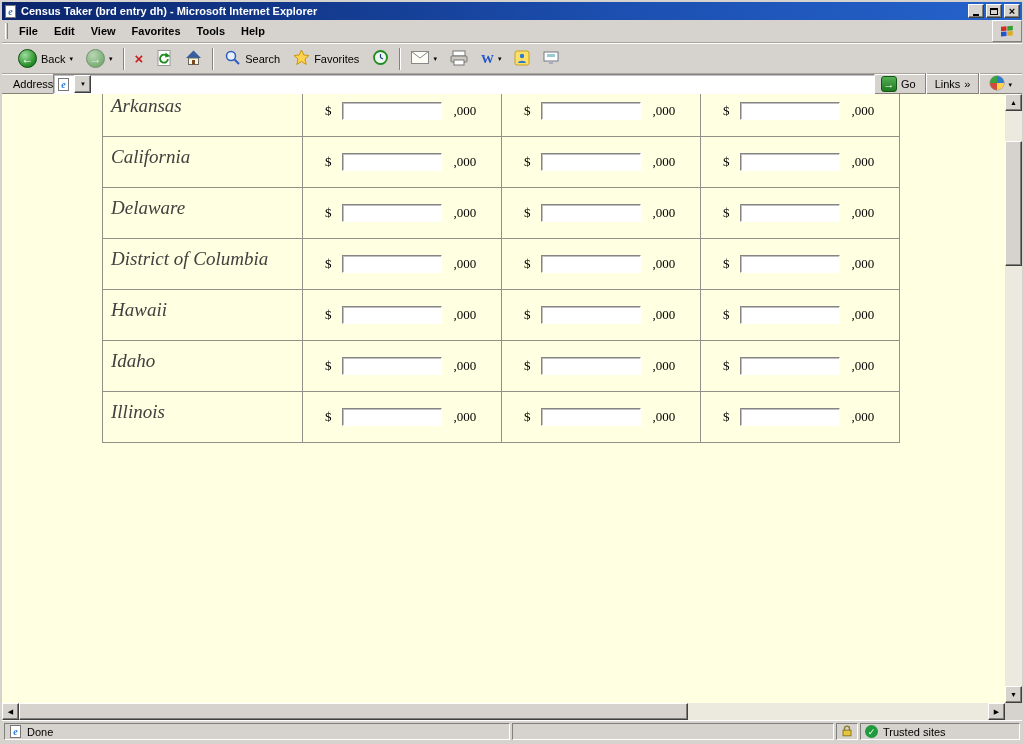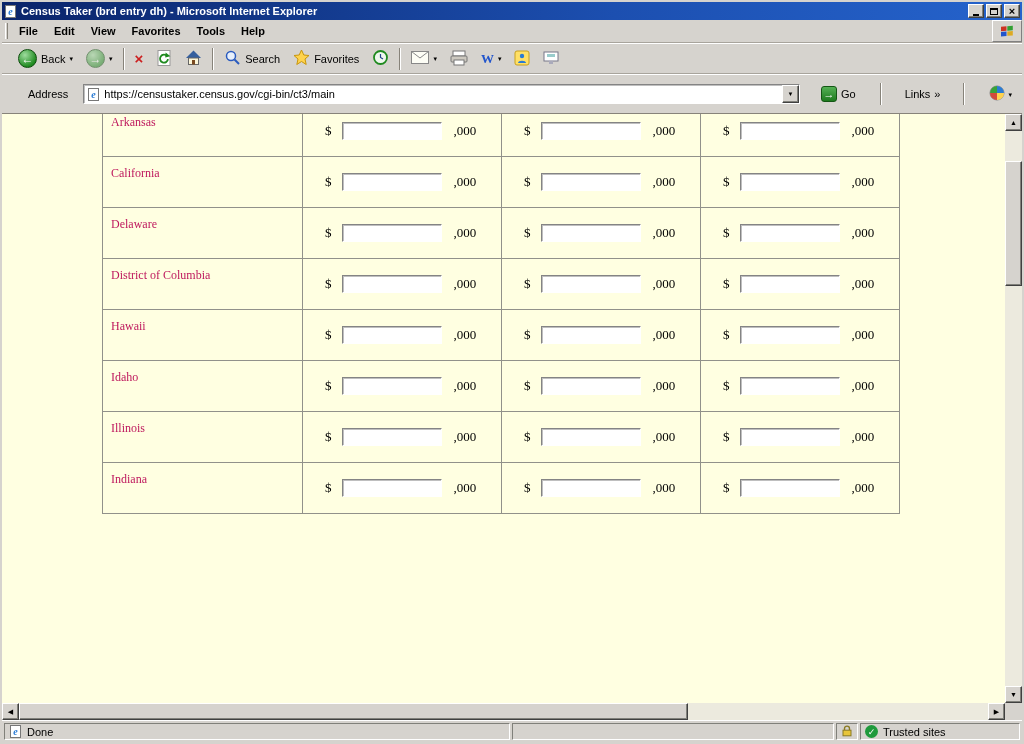--- a/index.html
+++ b/index.html
@@ -42,21 +42,21 @@
   .nav-circle { width:19px; height:19px; border-radius:50%; flex:none;
                 background:radial-gradient(circle at 35% 30%, #9edc9e, #1f8a1f 72%);
                 border:1px solid #0b4d0b; color:#fff; display:flex; align-items:center;
                 justify-content:center; font-size:12px; font-weight:bold; }
   .disabled-circle { opacity:.5; }
   .dd { font-size:7px; line-height:1; }
   .stop-x { color:#cc2020; font-size:15px; font-weight:bold; line-height:1; }
   .w-icon { color:#2255cc; font-weight:bold; font-size:13px; font-family:"Liberation Serif", serif; }
 
   
-  .addressbar { height:40px; flex:none; display:flex; align-items:center; gap:15px;
+  .addressbar { height:20px; flex:none; display:flex; align-items:center; gap:0;
                 padding:1px 4px; border-top:1px solid #fff; border-bottom:1px solid #87837a; }
   .addr-field { flex:1; height:20px; background:#fff; display:flex; align-items:center; gap:4px;
                 padding-left:3px; border:1px solid; border-color:#848484 #fff #fff #848484;
                 box-shadow:inset 1px 1px 0 rgba(0,0,0,.25); }
   .addr-url { flex:1; white-space:nowrap; overflow:hidden; }
   .addr-drop { width:17px; height:18px; flex:none; background:#d6d3ce; border:1px solid;
                border-color:#fff #404040 #404040 #fff; box-shadow:inset -1px -1px 0 #80807a;
                display:flex; align-items:center; justify-content:center; font-size:6px; padding:0; }
   .go-btn { display:flex; align-items:center; gap:4px; padding:0 5px; height:22px;
             background:transparent; border:1px solid transparent; font-size:11px; }
@@ -67,21 +67,21 @@
   .ext-btn { display:flex; align-items:center; gap:3px; padding:0 5px; height:22px;
              background:transparent; border:1px solid transparent; }
 
   
   .content { flex:1; position:relative; background:#d6d3ce; overflow:hidden; }
   .page { position:absolute; left:0; top:0; right:17px; bottom:17px;
           background:#ffffe1; overflow:hidden; }
   table.states { border-collapse:collapse; margin:-9px 0 0 100px; }
   table.states td { border:1px solid #91918a; }
   .state-cell { width:200px; height:51px; vertical-align:top; padding:9px 8px 0;
-                font-family:"Liberation Serif", serif; font-size:12px; color:#be185d; }
+                font-family:"Liberation Serif", serif; font-size:19px; color:#404040;font-style:italic; }
   .money-cell { width:199px; height:51px; vertical-align:middle;
                 font-family:"Liberation Serif", serif; font-size:13px; }
   .money-inner { display:flex; align-items:center; padding-left:22px; }
   .amount-input { width:100px; height:18px; margin:0 12px 0 10px; background:#fff;
                   border:1px solid; border-color:#848484 #fff #fff #848484;
                   box-shadow:inset 1px 1px 0 rgba(0,0,0,.25);
                   font-family:"Liberation Sans", sans-serif; font-size:12px; padding:0 3px; }
 
   
   .sbtn { width:17px; height:17px; flex:none; background:#d6d3ce; border:1px solid;
@@ -280,21 +280,20 @@
   <div class="addressbar">
     <span class="grip"></span>
     <span>Address</span>
     <span class="addr-field">
       <span class="ie-doc-icon">
         <svg width="13" height="13" viewBox="0 0 13 13">
             <rect x="1.5" y="0.5" width="10" height="12" fill="#fff" stroke="#777"></rect>
             <text x="6.5" y="10" font-size="10" fill="#2a7bd4" font-style="italic" font-weight="bold" text-anchor="middle" font-family="serif">e</text>
           </svg>
       </span>
-      <span class="addr-url">https://censustaker.census.gov/cgi-bin/ct3/main</span>
       <button class="addr-drop">
           <span>▼</span>
         </button>
     </span>
     <button class="go-btn">
       <span class="go-icon">→</span>
       <span>Go</span>
     </button>
     <span class="tsep"></span>
     <span class="links-area">
@@ -492,44 +491,20 @@
     </td>
     <td class="money-cell">
       <span class="money-inner">
         <span>$</span>
         <input type="text" class="amount-input" value="" style="">
         <span>,000</span>
       </span>
     </td>
   </tr>
 
-  <tr>
-    <td class="state-cell">Indiana</td>
-    <td class="money-cell">
-      <span class="money-inner">
-        <span>$</span>
-        <input type="text" class="amount-input" value="" style="">
-        <span>,000</span>
-      </span>
-    </td>
-    <td class="money-cell">
-      <span class="money-inner">
-        <span>$</span>
-        <input type="text" class="amount-input" value="" style="">
-        <span>,000</span>
-      </span>
-    </td>
-    <td class="money-cell">
-      <span class="money-inner">
-        <span>$</span>
-        <input type="text" class="amount-input" value="" style="">
-        <span>,000</span>
-      </span>
-    </td>
-  </tr>
 </tbody>
       </table>
     </div>
 
     <div class="vscroll">
       <button class="sbtn">
           <span>▲</span>
         </button>
       <div class="vtrack">
         <div class="vthumb"></div>

